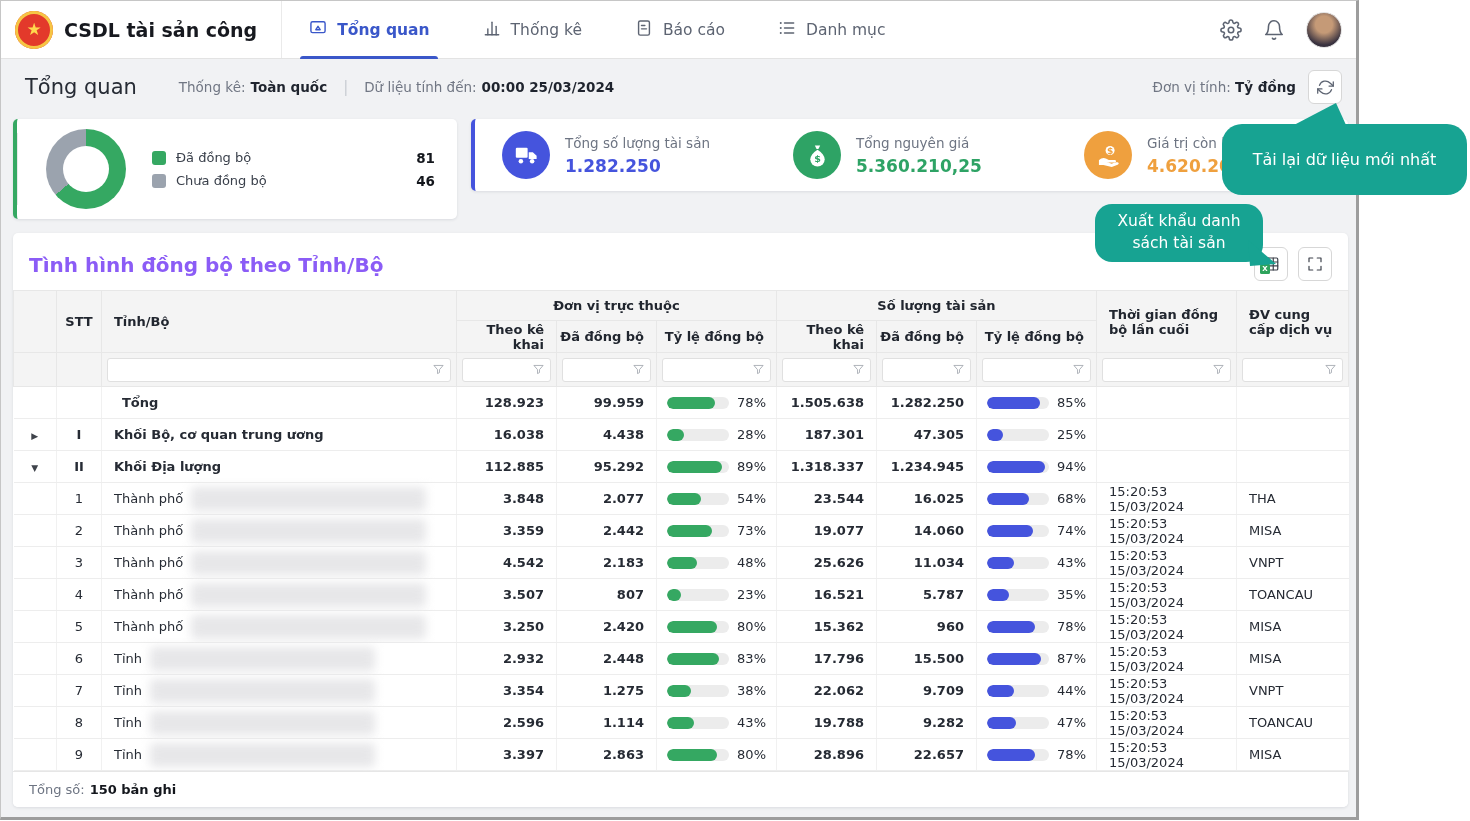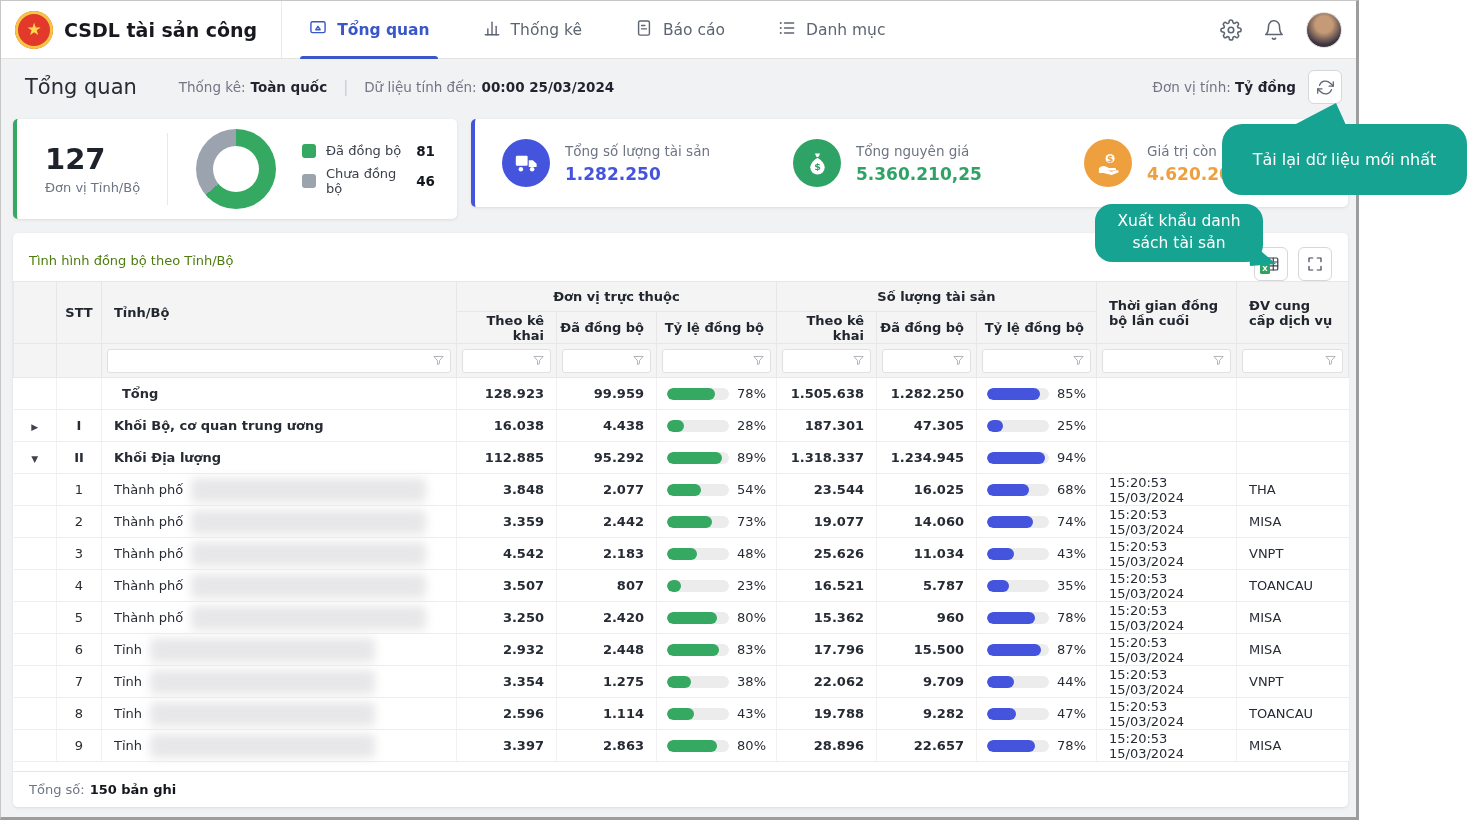--- a/index.html
+++ b/index.html
@@ -62,33 +62,33 @@
   .v-div { width:1px; height:72px; background:#e8e8e8; }
   .donut { position:relative; width:80px; height:80px; border-radius:50%; margin-left:28px; flex:0 0 auto; }
   .donut .hole { position:absolute; left:50%; top:50%; width:46px; height:46px; margin:-23px 0 0 -23px;
     background:#fff; border-radius:50%; }
   .legend { margin-left:26px; flex:1; padding-right:22px; }
   .legend-row { display:flex; align-items:center; margin:7px 0; }
   .legend-sq { width:14px; height:14px; border-radius:3px; margin-right:10px; flex:0 0 auto; }
   .legend-label { flex:1; font-size:13px; color:#3a404b; }
   .legend-value { font-size:13.5px; font-weight:700; color:#14171d; }
 
-  .card2 { left:470px; top:118px; width:877px; height:88px; border-left:4px solid #4554dd;
+  .card2 { left:470px; top:118px; width:877px; height:72px; border-left:4px solid #4554dd;
     display:flex; align-items:center; }
   .stat { flex:1; display:flex; align-items:center; gap:15px; padding-left:27px; }
   .stat-icon { width:48px; height:48px; border-radius:50%; display:flex; align-items:center;
     justify-content:center; flex:0 0 auto; }
   .stat-icon svg { width:27px; height:27px; }
   .stat-label { font-size:13.5px; color:#6d7482; margin-bottom:5px; }
   .stat-value { font-size:17px; font-weight:700; }
 
   
   .panel { position:absolute; left:12px; top:232px; width:1335px; height:574px; background:#fff;
     border-radius:5px; box-shadow:0 1px 3px rgba(20,30,50,.10); }
-  .panel-title { padding:20px 16px 0; font-size:13px; font-weight:400; color:#4d7c0f; }
+  .panel-title { padding:20px 16px 0; font-size:20px; font-weight:700; color:#8b5cf6; }
   .panel-actions { position:absolute; right:16px; top:14px; display:flex; gap:10px; }
   .panel-btn { width:34px; height:34px; background:#fff; border:1px solid #d7d7d7; border-radius:6px;
     display:flex; align-items:center; justify-content:center; cursor:pointer; color:#3c414b; position:relative; }
   .panel-btn svg { width:18px; height:18px; stroke:currentColor; fill:none; stroke-width:1.6;
     stroke-linecap:round; stroke-linejoin:round; }
   .xl-badge { position:absolute; left:5px; bottom:6px; width:10px; height:10px; background:#2ea35c;
     color:#fff; font-size:7px; font-weight:700; display:flex; align-items:center; justify-content:center;
     border-radius:1.5px; }
 
   table.grid { width:1335px; table-layout:fixed; border-collapse:collapse; margin-top:13px; font-size:13px; }
@@ -217,24 +217,20 @@
               <path d="M23 4v6h-6"></path>
               <path d="M1 20v-6h6"></path>
               <path d="M3.5 9a9 9 0 0 1 14.9-3.4L23 10"></path>
               <path d="M1 14l4.6 4.4A9 9 0 0 0 20.5 15"></path>
             </svg>
         </div>
       </div>
     </div>
 
     <div class="card card1">
-      <div class="count-block">
-        <div class="count-value">127</div>
-        <div class="count-label">Đơn vị Tỉnh/Bộ</div>
-      </div>
       <div class="v-div"></div>
       <div class="donut" id="donut" style="background: conic-gradient(rgb(53, 168, 98) 0deg, rgb(53, 168, 98) 63.7795%, rgb(155, 163, 174) 63.7795%, rgb(155, 163, 174) 100%);">
           <div class="hole"></div>
         </div>
       <div class="legend" id="legend">
           <div class="legend-row">
     <span class="legend-sq" style="background: rgb(53, 168, 98);"></span>
     <span class="legend-label">Đã đồng bộ</span>
     <span class="legend-value">81</span>
   </div>

